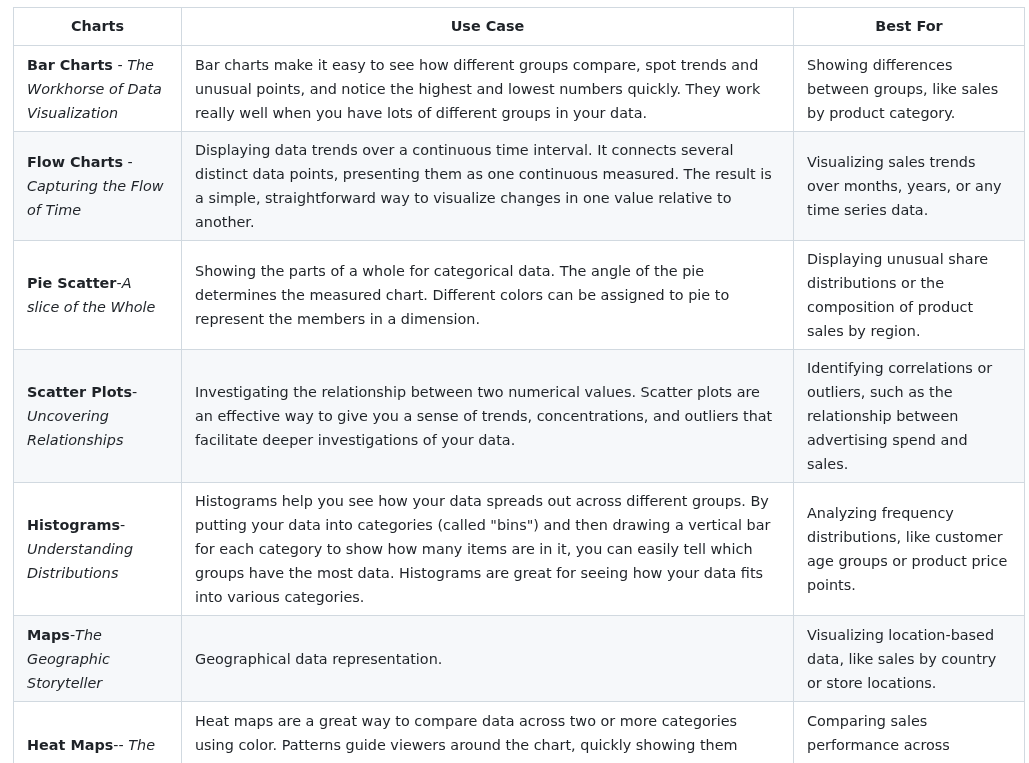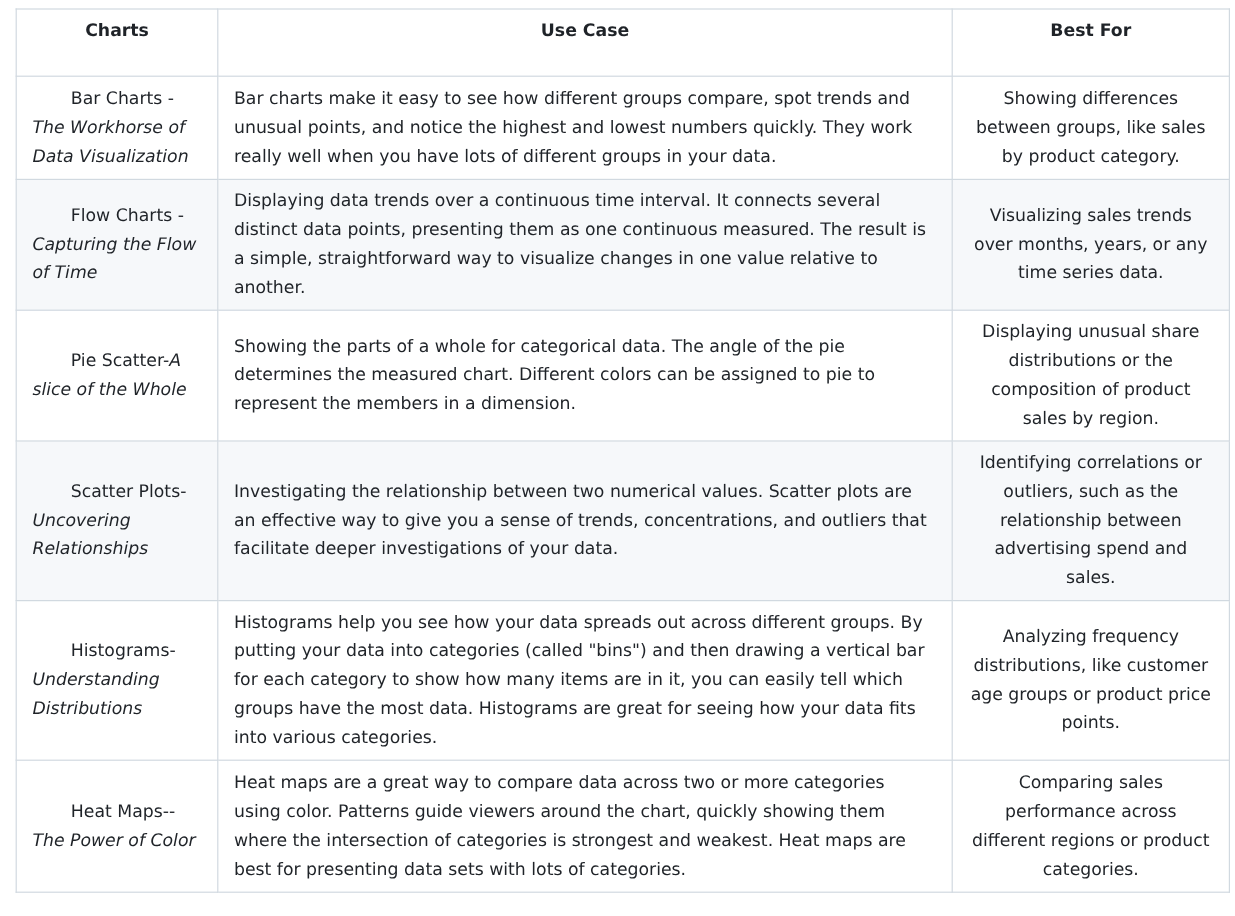--- a/index.html
+++ b/index.html
@@ -1,24 +1,24 @@
 <!DOCTYPE html>
 <html><head>
 <meta charset="utf-8">
 <style>
   html, body { margin:0; padding:0; background:#ffffff; }
   body { width:1029px; height:763px; overflow:hidden; font-family:"DejaVu Sans", sans-serif; color:#1f2328; }
   table { position:absolute; left:13px; top:7px; border-collapse:collapse; font-size:14.4px; line-height:24px; }
   th, td { border:1px solid #d1d9e0; padding:6px 13px; vertical-align:middle; }
-  th { font-weight:600; text-align:center; height:24px; padding-top:6px; padding-bottom:25px; }
+  th { font-weight:600; text-align:center; height:24px; padding-top:6px; padding-bottom:7px; }
   tr.alt td { background:#f6f8fa; }
   td.c1 { width:141px; }
   td.c2 { width:585px; }
-  td.c3 { width:204px;text-align:center; }
-  b { font-weight:400;margin-left:32px; }
+  td.c3 { width:204px; }
+  b { font-weight:700; }
   i { font-style:italic; }
 </style>
 </head>
 <body>
 
 <table>
   <thead>
     <tr>
       <th>Charts</th>
       <th>Use Case</th>
@@ -44,20 +44,25 @@
     <tr class="alt" style="height:109px">
       <td class="c1"><b>Scatter Plots</b><span>-</span><i>Uncovering Relationships</i></td>
       <td class="c2">Investigating the relationship between two numerical values. Scatter plots are an effective way to give you a sense of trends, concentrations, and outliers that facilitate deeper investigations of your data.</td>
       <td class="c3">Identifying correlations or outliers, such as the relationship between advertising spend and sales.</td>
     </tr>
     <tr style="height:133px">
       <td class="c1"><b>Histograms</b><span>-</span><i>Understanding Distributions</i></td>
       <td class="c2">Histograms help you see how your data spreads out across different groups. By putting your data into categories (called "bins") and then drawing a vertical bar for each category to show how many items are in it, you can easily tell which groups have the most data. Histograms are great for seeing how your data fits into various categories.</td>
       <td class="c3">Analyzing frequency distributions, like customer age groups or product price points.</td>
     </tr>
+    <tr class="alt" style="height:86px">
+      <td class="c1"><b>Maps</b><span>-</span><i>The Geographic Storyteller</i></td>
+      <td class="c2">Geographical data representation.</td>
+      <td class="c3">Visualizing location-based data, like sales by country or store locations.</td>
+    </tr>
     <tr style="height:110px">
       <td class="c1"><b>Heat Maps</b><span>-- </span><i>The Power of Color</i></td>
       <td class="c2">Heat maps are a great way to compare data across two or more categories using color. Patterns guide viewers around the chart, quickly showing them where the intersection of categories is strongest and weakest. Heat maps are best for presenting data sets with lots of categories.</td>
       <td class="c3">Comparing sales performance across different regions or product categories.</td>
     </tr>
 
   </tbody>
 </table>
 
 </body></html>

